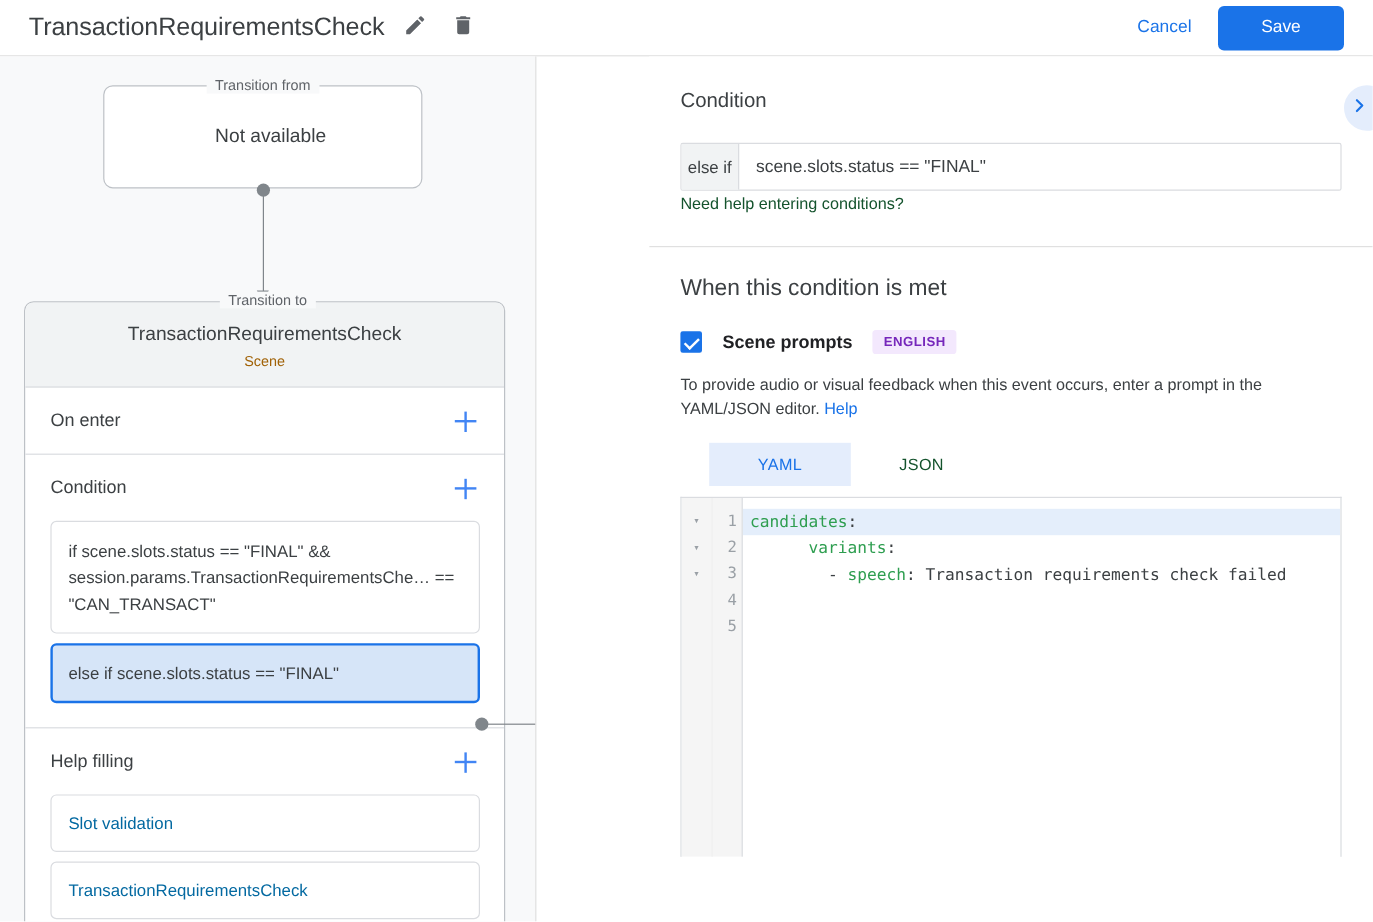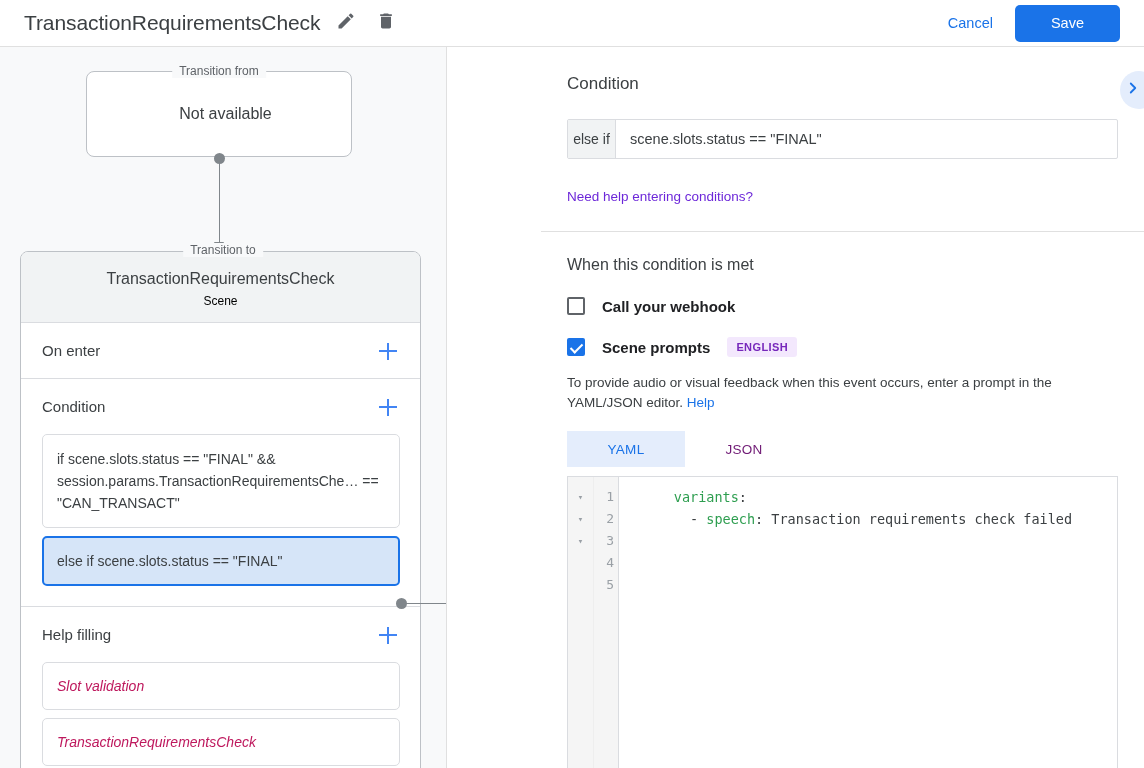--- a/index.html
+++ b/index.html
@@ -120,21 +120,21 @@
     background: #f8f9fa; padding: 0 7px;
     font-size: 12px; color: #5f6368; z-index: 3;
   }
   #node-header {
     background: #f1f3f4;
     padding: 18px 10px 14px;
     text-align: center;
     border-bottom: 1px solid #dadce0;
   }
   #node-title { font-size: 16px; color: #3c4043; }
-  #node-subtitle { font-size: 12px; color: #000000; margin-top: 6px; }
+  #node-subtitle { font-size: 12px; color: #a16207; margin-top: 6px; }
 
   .node-section { border-bottom: 1px solid #dadce0; padding: 0 0 0 0; }
   .node-section:last-child { border-bottom: none; }
   .section-head {
     display: flex; align-items: center;
     height: 55px; padding: 0 20px 0 21px;
   }
   .section-title { font-size: 15px; color: #3c4043; flex: 1; }
   .plus-btn {
     width: 24px; height: 24px; position: relative; cursor: pointer;
@@ -159,22 +159,22 @@
     background: #d6e5f8;
     border: 2px solid #1a73e8;
     padding: 12px 13px;
   }
   .slot-item {
     margin: 0 20px 8px 21px;
     border: 1px solid #dadce0;
     border-radius: 5px;
     padding: 0 14px;
     height: 48px; display: flex; align-items: center;
-    font-size: 14px; color: #be185d;
-    background: #fff; cursor: pointer; font-style: italic;
+    font-size: 14px; color: #0369a1;
+    background: #fff; cursor: pointer;
   }
   .section-body { padding-bottom: 12px; }
 
   
   #edge-dot {
     position: absolute; left: 396px; top: 551px;
     width: 11px; height: 11px; border-radius: 50%; background: #80868b;
   }
   #edge-line {
     position: absolute; left: 405px; top: 556px;
@@ -232,28 +232,28 @@
     display: flex; align-items: center; justify-content: center;
     width: 48px; font-size: 14px; color: #3c4043;
     flex-shrink: 0;
   }
   #condition-value {
     flex: 1; border: none; outline: none;
     padding: 0 14px; font-size: 14.5px; color: #3c4043;
     font-family: inherit; background: transparent;
   }
   #condition-help-link {
-    display: inline-block; margin-top: 30px;
-    font-size: 13.5px; color: #6d28d9; cursor: pointer;
+    display: inline-block; margin-top: 3px;
+    font-size: 13.5px; color: #14532d; cursor: pointer;
     text-decoration: none;
     text-align: center;
   }
 
   #met-section { padding: 24px 26px 0 26px; }
-  #met-heading { font-size: 16px; color: #3c4043; margin-bottom: 23px; }
+  #met-heading { font-size: 19px; color: #3c4043; margin-bottom: 23px; }
 
   .check-row { display: flex; align-items: center; margin-bottom: 22px; }
   .checkbox {
     width: 18px; height: 18px; border-radius: 2px;
     border: 2px solid #5f6368;
     background: #fff; cursor: pointer;
     flex-shrink: 0;
     position: relative;
   }
   .checkbox.checked {
@@ -276,25 +276,25 @@
     padding: 4px 9px; border-radius: 3px;
   }
   #prompt-desc {
     font-size: 13.5px; color: #3c4043; line-height: 20px;
     margin-top: -6px; margin-bottom: 18px;
     max-width: 552px;
   }
   #prompt-desc a { color: #1a73e8; text-decoration: none; cursor: pointer; }
 
   
-  #editor-tabs { display: flex; margin-bottom: 9px; }
+  #editor-tabs { display: flex; margin-bottom: 9px; margin-left: 24px; }
   .editor-tab {
     width: 118px; height: 36px;
     display: flex; align-items: center; justify-content: center;
-    font-size: 13.5px; color: #701a75; cursor: pointer;
+    font-size: 13.5px; color: #14532d; cursor: pointer;
     letter-spacing: 0.3px;
   }
   .editor-tab.active { background: #e4edfc; color: #1a73e8; }
 
   
   #code-editor {
     position: relative;
     border: 1px solid #dadce0;
     border-bottom: none;
     height: 300px;
@@ -432,24 +432,20 @@
       <div id="condition-input-row">
         <div id="condition-prefix">else if</div>
         <input id="condition-value" type="text" value="scene.slots.status == &quot;FINAL&quot;" style="">
       </div>
       <a id="condition-help-link">Need help entering conditions?</a>
     </div>
 
     <div id="met-section">
       <div id="met-heading">When this condition is met</div>
 
-      <div class="check-row">
-        <div class="checkbox"></div>
-        <div class="check-label">Call your webhook</div>
-      </div>
 
       <div class="check-row">
         <div class="checkbox checked"></div>
         <div class="check-label">Scene prompts</div>
         <div id="lang-badge">ENGLISH</div>
       </div>
 
       <div id="prompt-desc">
         <span>To provide audio or visual feedback when this event occurs, enter a prompt in the YAML/JSON editor.</span>
         <a>Help</a>
@@ -469,20 +465,21 @@
           <div class="fold-tri"></div>
         </div>
         <div id="line-gutter">
           <div class="gline">1</div>
           <div class="gline">2</div>
           <div class="gline">3</div>
           <div class="gline">4</div>
           <div class="gline">5</div>
         </div>
         <div id="code-area">
+          <div class="code-line highlight"><span class="p"></span><span class="k">candidates</span><span class="p">:</span><span class="p"></span></div>
           <div class="code-line"><span class="p">      </span><span class="k">variants</span><span class="p">:</span><span class="p"></span></div>
           <div class="code-line"><span class="p">        - </span><span class="k">speech</span><span class="p">:</span><span class="p"> Transaction requirements check failed</span></div>
           <div class="code-line"></div>
         </div>
       </div>
     </div>
   </div>
 </div>
 
 </body></html>

